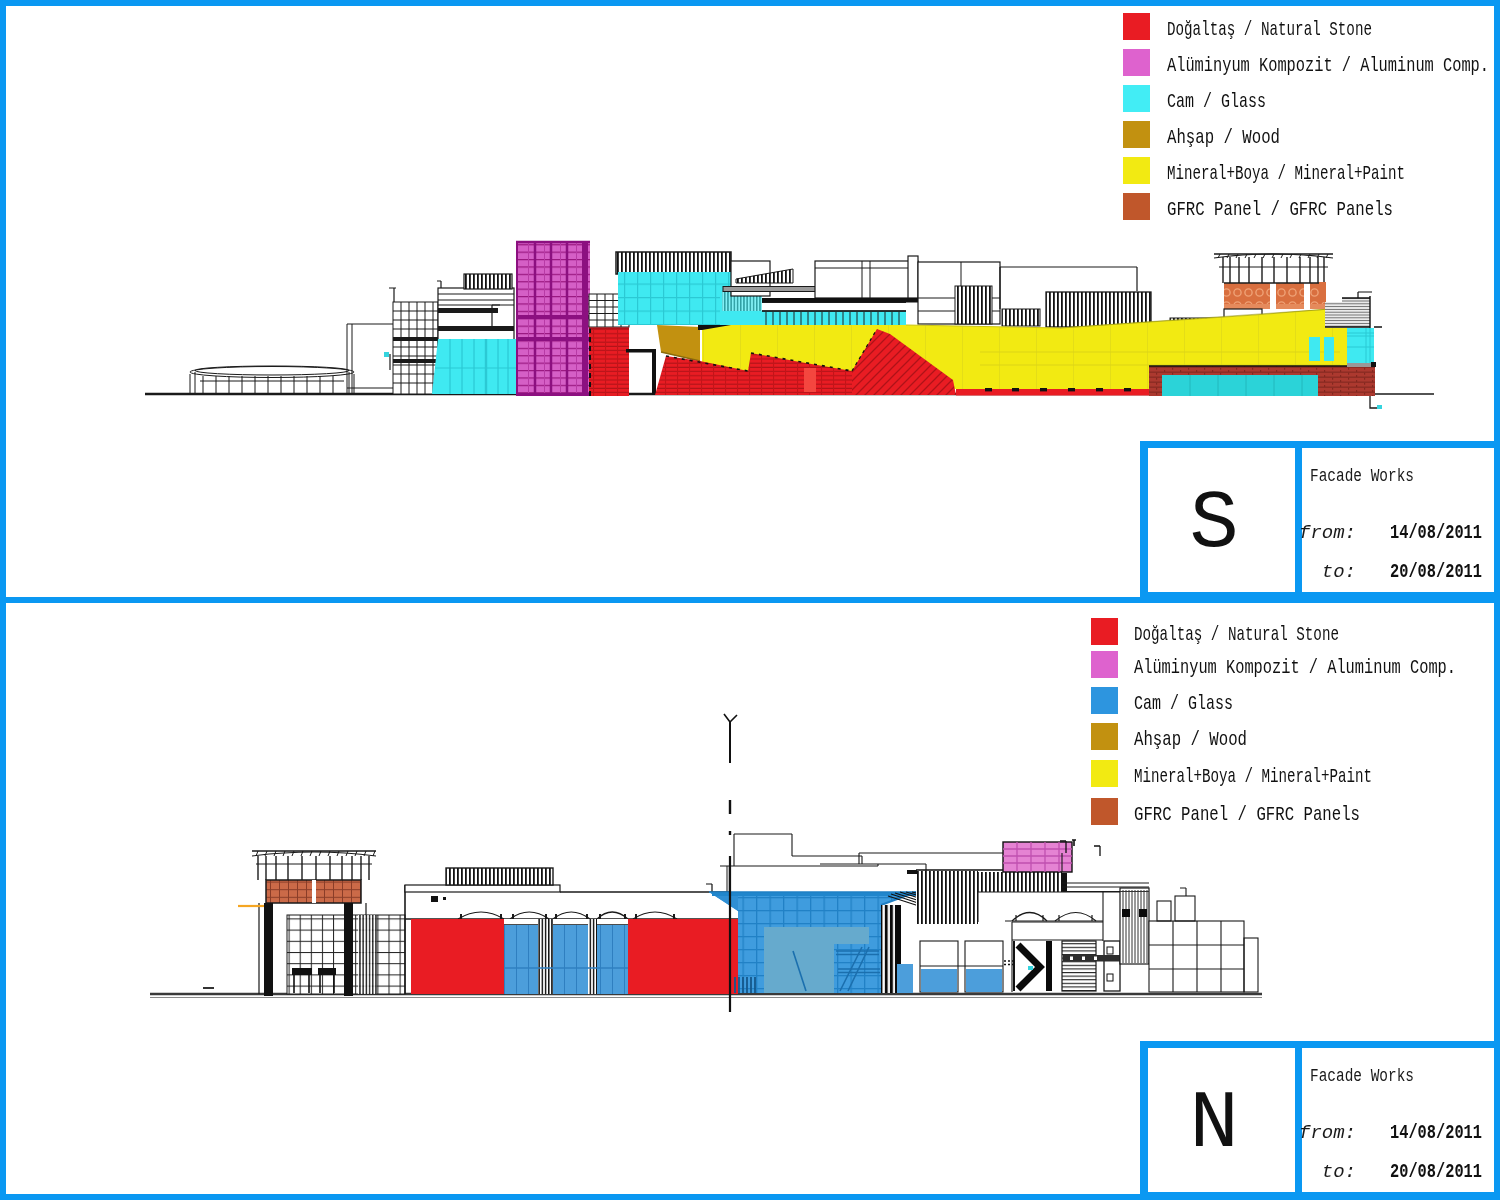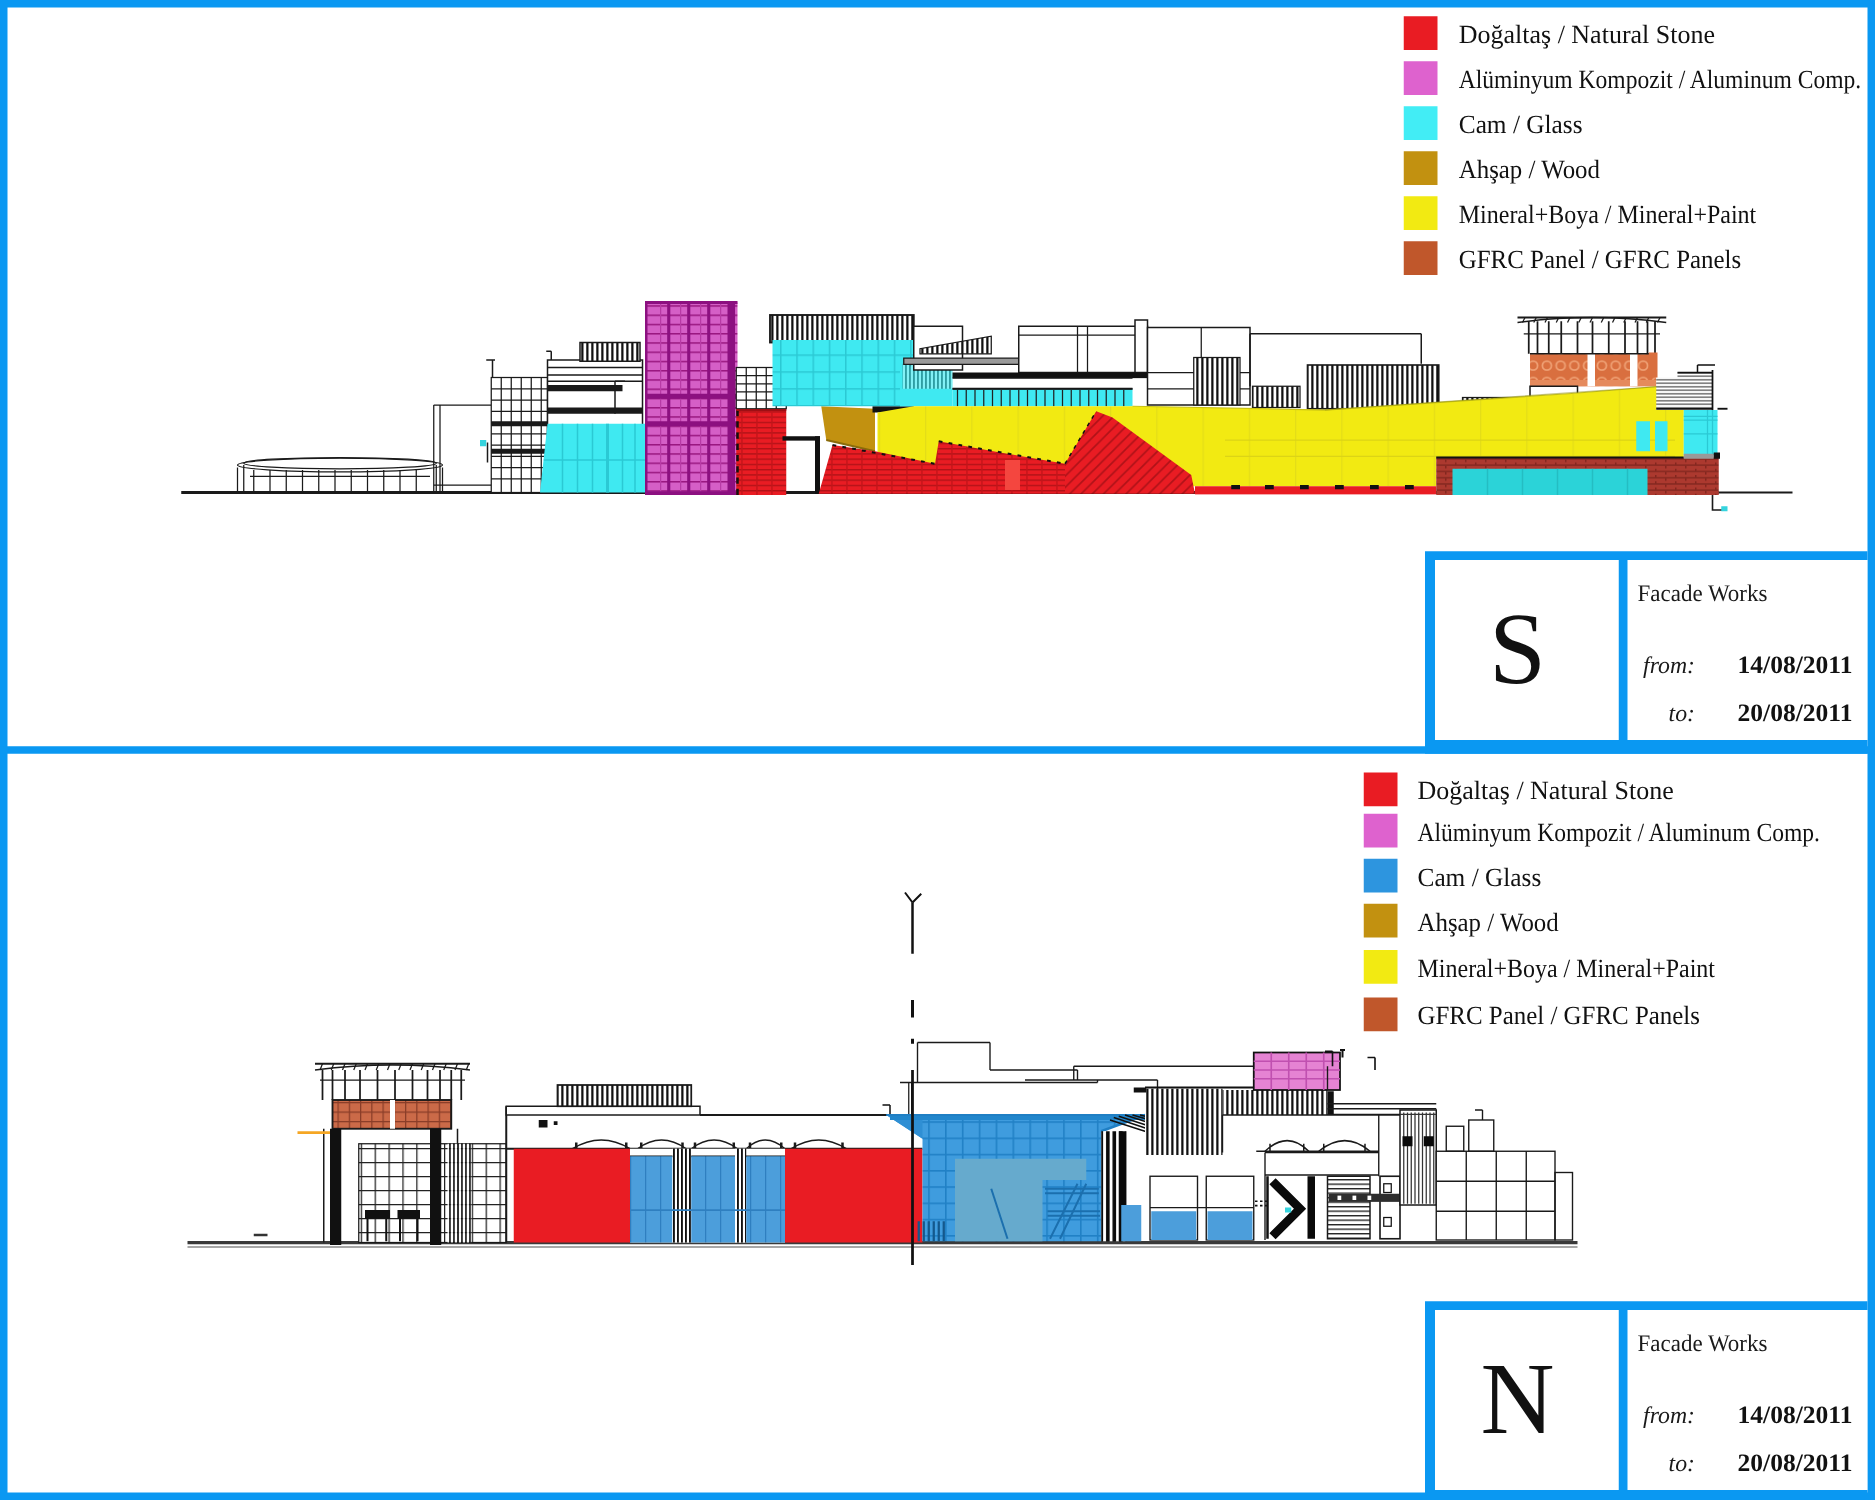--- a/index.html
+++ b/index.html
@@ -1,15 +1,15 @@
 <!DOCTYPE html>
 <html><head><meta charset="utf-8">
 <style>
 html,body{margin:0;padding:0;background:#fff;}
-#page{position:relative;width:1500px;height:1200px;font-family:Liberation Serif, serif;overflow:hidden;}
+#page{position:relative;width:1500px;height:1200px;font-family:Liberation Mono, monospace;overflow:hidden;}
 </style></head>
 <body>
 <div id="page">
 <svg width="1500" height="1200" viewBox="0 0 1500 1200">
 <defs>
 <pattern id="comb4" width="4" height="10" patternUnits="userSpaceOnUse">
           <rect width="4" height="10" fill="#fff"></rect>
           <rect x="1" width="1.8" height="10" fill="#111"></rect>
         </pattern>
 <pattern id="comb3" width="3.2" height="10" patternUnits="userSpaceOnUse">

